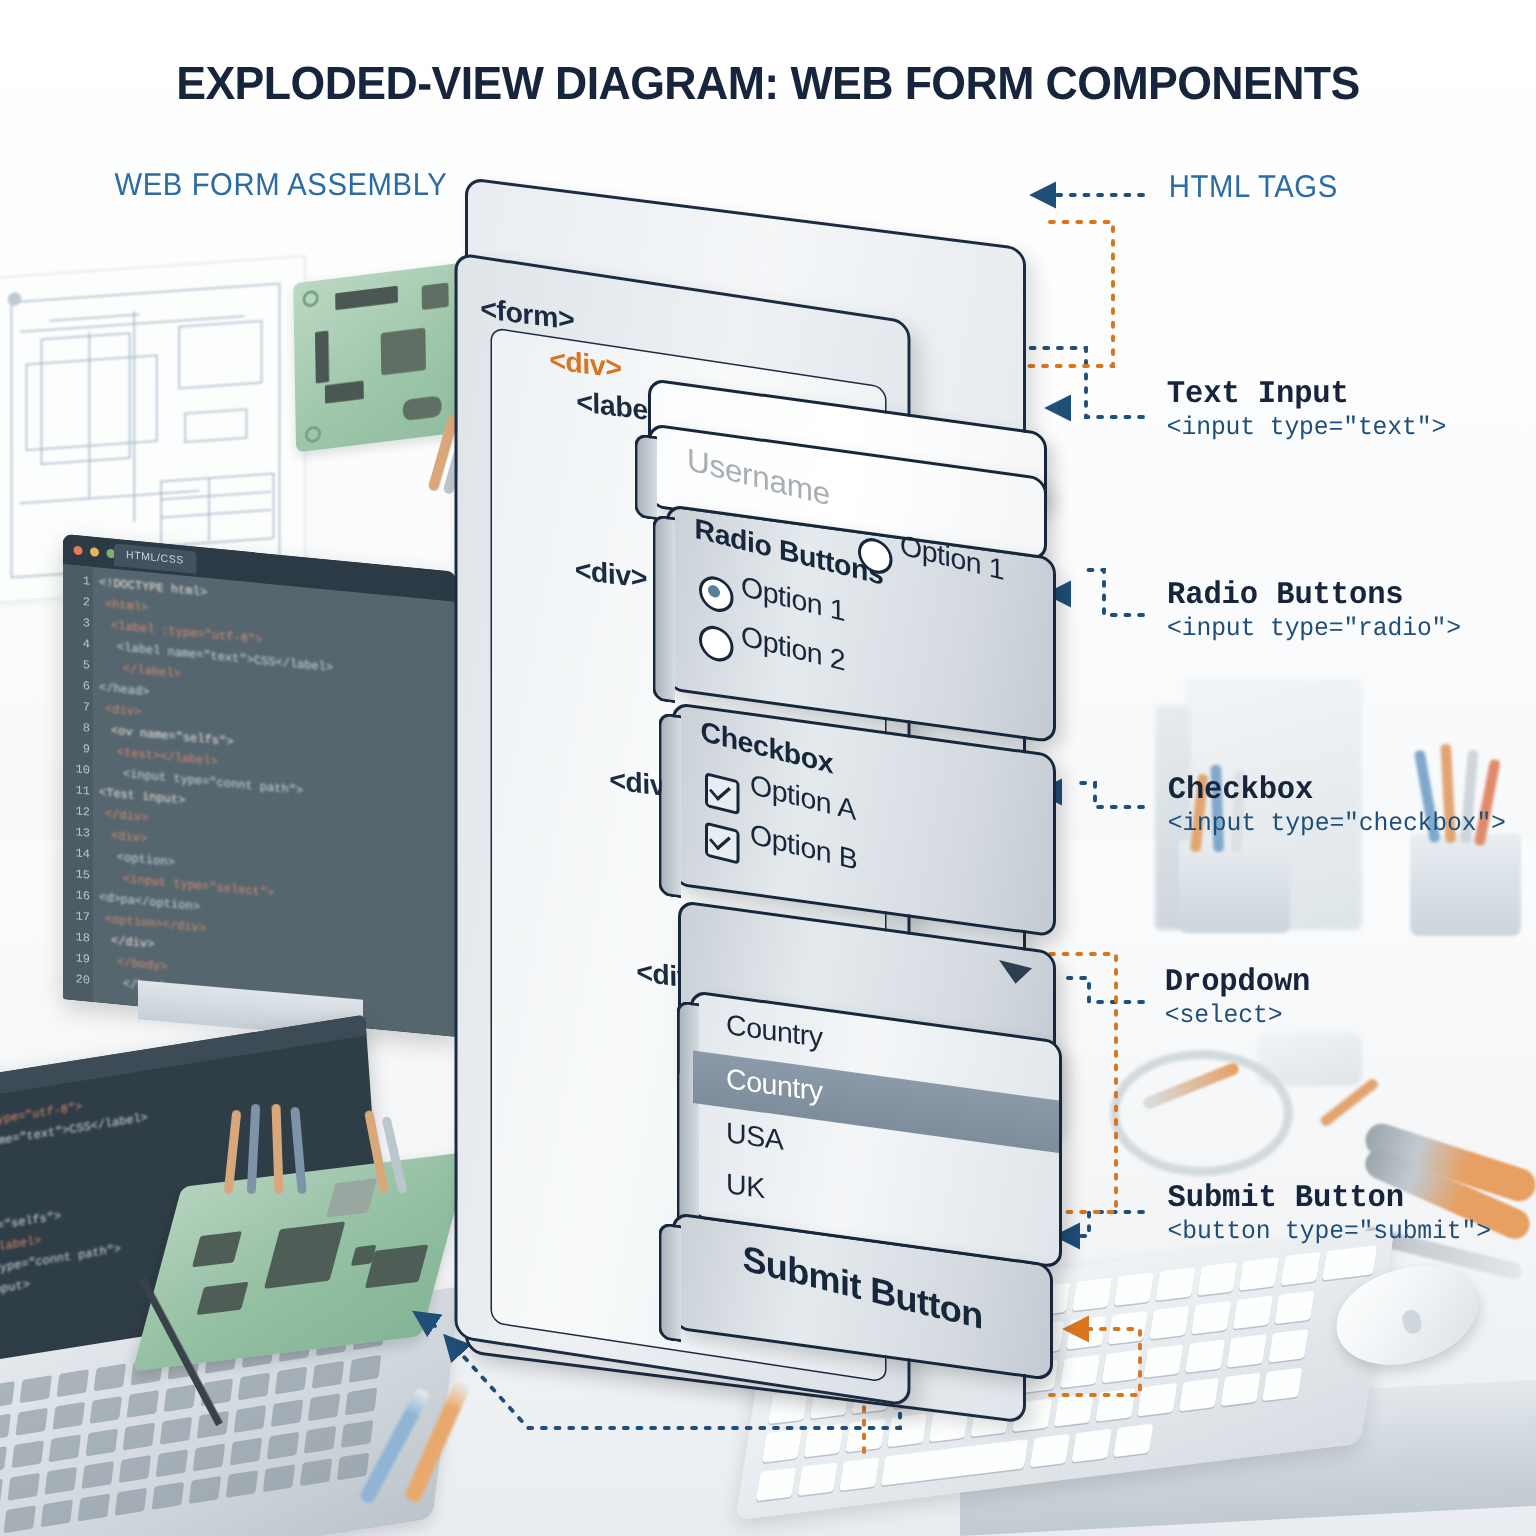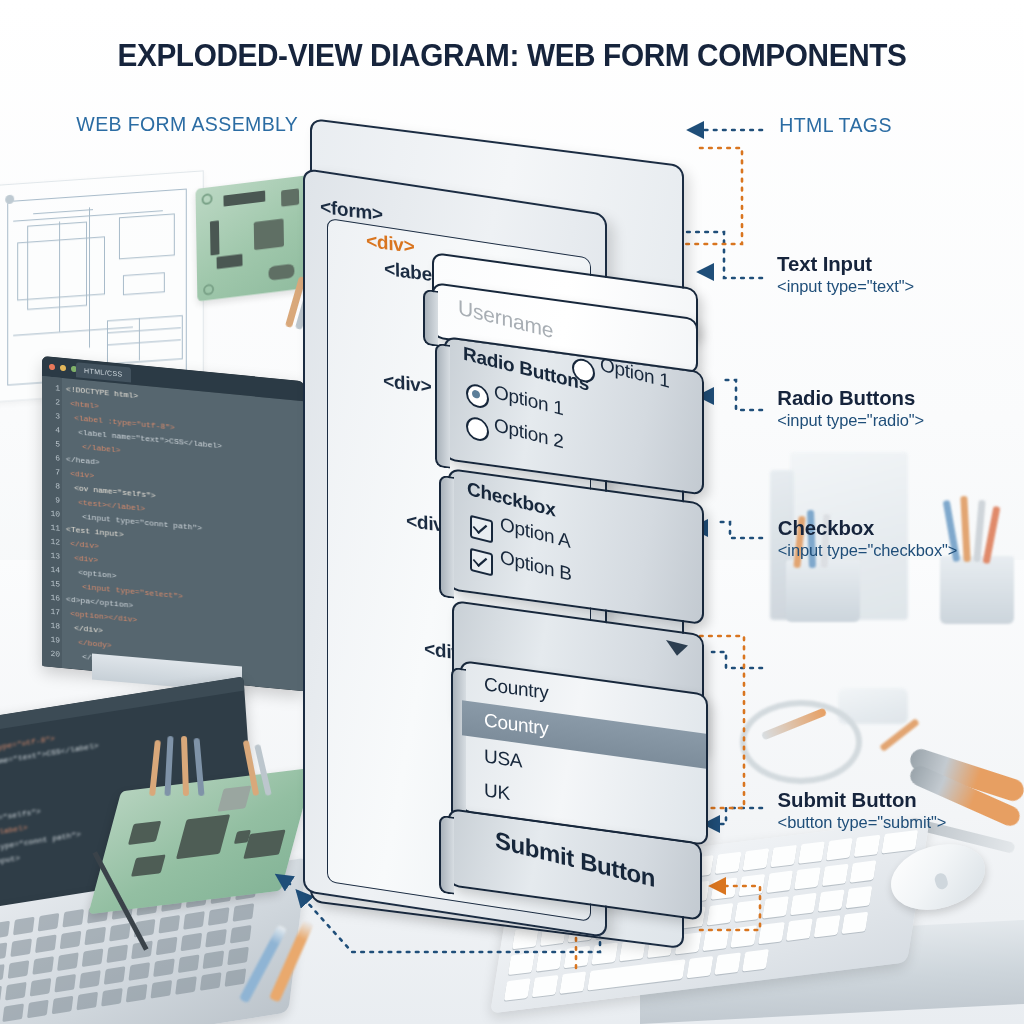--- a/index.html
+++ b/index.html
@@ -133,21 +133,21 @@
   .subtitle-left{
     position:absolute;left:68px;top:112px;font-size:21px;color:#2b6ca3;
     letter-spacing:.4px;transform:scaleX(.93);
   }
   .html-tags-label{
     position:absolute;left:775px;top:113px;font-size:21px;color:#2b6ca3;
     letter-spacing:.4px;transform:scaleX(.93);
   }
 
   
-  .callout{position:absolute;left:775px;}
+  .callout{position:absolute;left:775px;font-family:Liberation Mono, monospace;}
   .callout .ttl{font-size:21px;font-weight:bold;color:#16243c;letter-spacing:-.1px;transform:scaleX(.97);display:block;}
   .callout .tag{font-size:17px;color:#1f4e79;letter-spacing:-.1px;display:block;margin-top:1px;transform:scaleX(.97);}
 
   
   .assembly{position:absolute;left:0;top:0;width:1024px;height:1024px;}
   .pl{position:absolute;border:2.4px solid #1b2c42;border-radius:12px;}
 
   
   .plate-back{
     left:310px;top:118px;width:370px;height:780px;
@@ -658,18 +658,22 @@
     <span class="tag">&lt;input type="text"&gt;</span>
   </div>
   <div class="callout" style="top:386px;">
     <span class="ttl">Radio Buttons</span>
     <span class="tag">&lt;input type="radio"&gt;</span>
   </div>
   <div class="callout" style="top:516px;">
     <span class="ttl">Checkbox</span>
     <span class="tag">&lt;input type="checkbox"&gt;</span>
   </div>
+  <div class="callout" style="top:644px;">
+    <span class="ttl">Dropdown</span>
+    <span class="tag">&lt;select&gt;</span>
+  </div>
   <div class="callout" style="top:788px;">
     <span class="ttl">Submit Button</span>
     <span class="tag">&lt;button type="submit"&gt;</span>
   </div>
 
 </div>
 
 </body></html>

